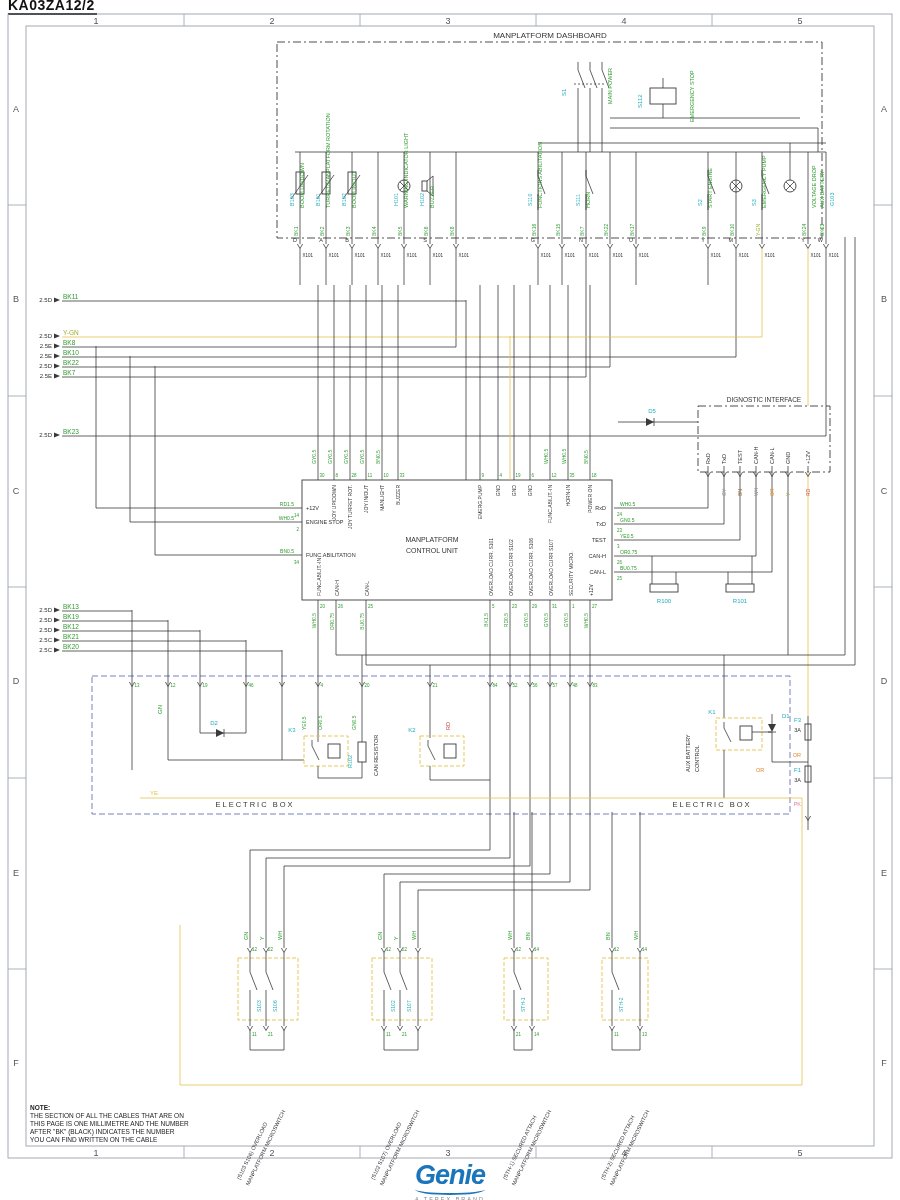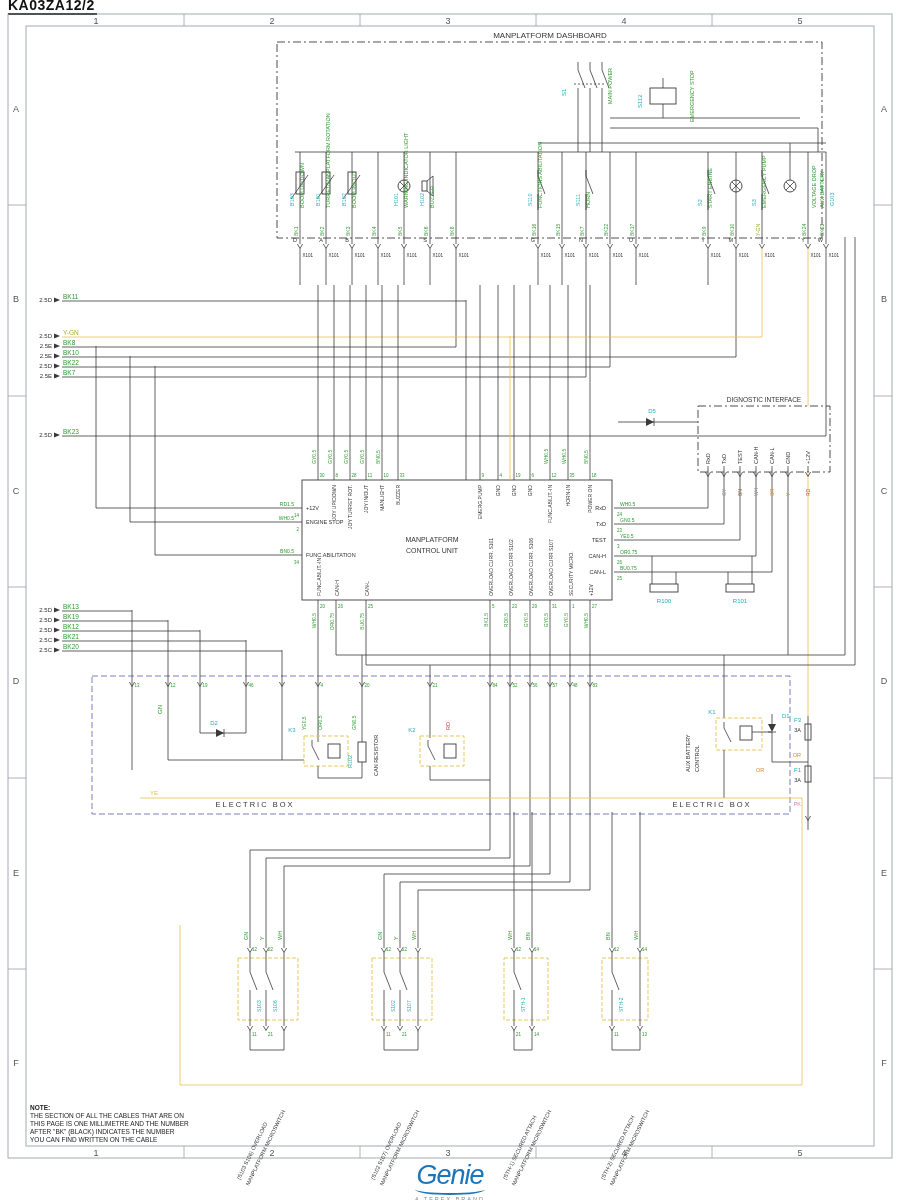--- a/index.html
+++ b/index.html
@@ -4,21 +4,21 @@
 <style>
   html,body{margin:0;padding:0;background:#fff;}
   .page{position:relative;width:900px;height:1200px;background:#fff;overflow:hidden;
         font-family:"Liberation Sans",sans-serif;}
   .drawing-title{position:absolute;left:8px;top:-3px;font-size:14px;font-weight:bold;
         color:#111;border-bottom:2px solid #111;padding:0 2px 0 0;letter-spacing:.5px;}
   svg{position:absolute;left:0;top:0;}
   .note{position:absolute;left:30px;top:1104px;width:210px;font-size:6.5px;line-height:8px;color:#222;}
   .note .h{font-weight:bold;}
   .logo{position:absolute;left:0;right:0;top:1160px;text-align:center;}
-  .logo .name{font-size:27px;font-weight:normal;font-style:italic;color:#1b75bb;letter-spacing:-1px;}
+  .logo .name{font-size:27px;font-weight:bold;font-style:italic;color:#1b75bb;letter-spacing:-1px;}
   .logo .swoosh{width:70px;height:9px;border-bottom:2.5px solid #1b75bb;border-radius:50%;margin:-7px auto 1px;}
   .logo .sub{font-size:5.5px;color:#888;letter-spacing:2px;}
 </style>
 </head>
 <body>
 
 <div class="page">
   <div class="drawing-title">KA03ZA12/2</div>
   <svg id="schematic" width="900" height="1200" viewBox="0 0 900 1200">
       <rect x="8" y="14" width="884" height="1144" stroke="#9aa0ab" stroke-width="0.9" fill="none"></rect>

